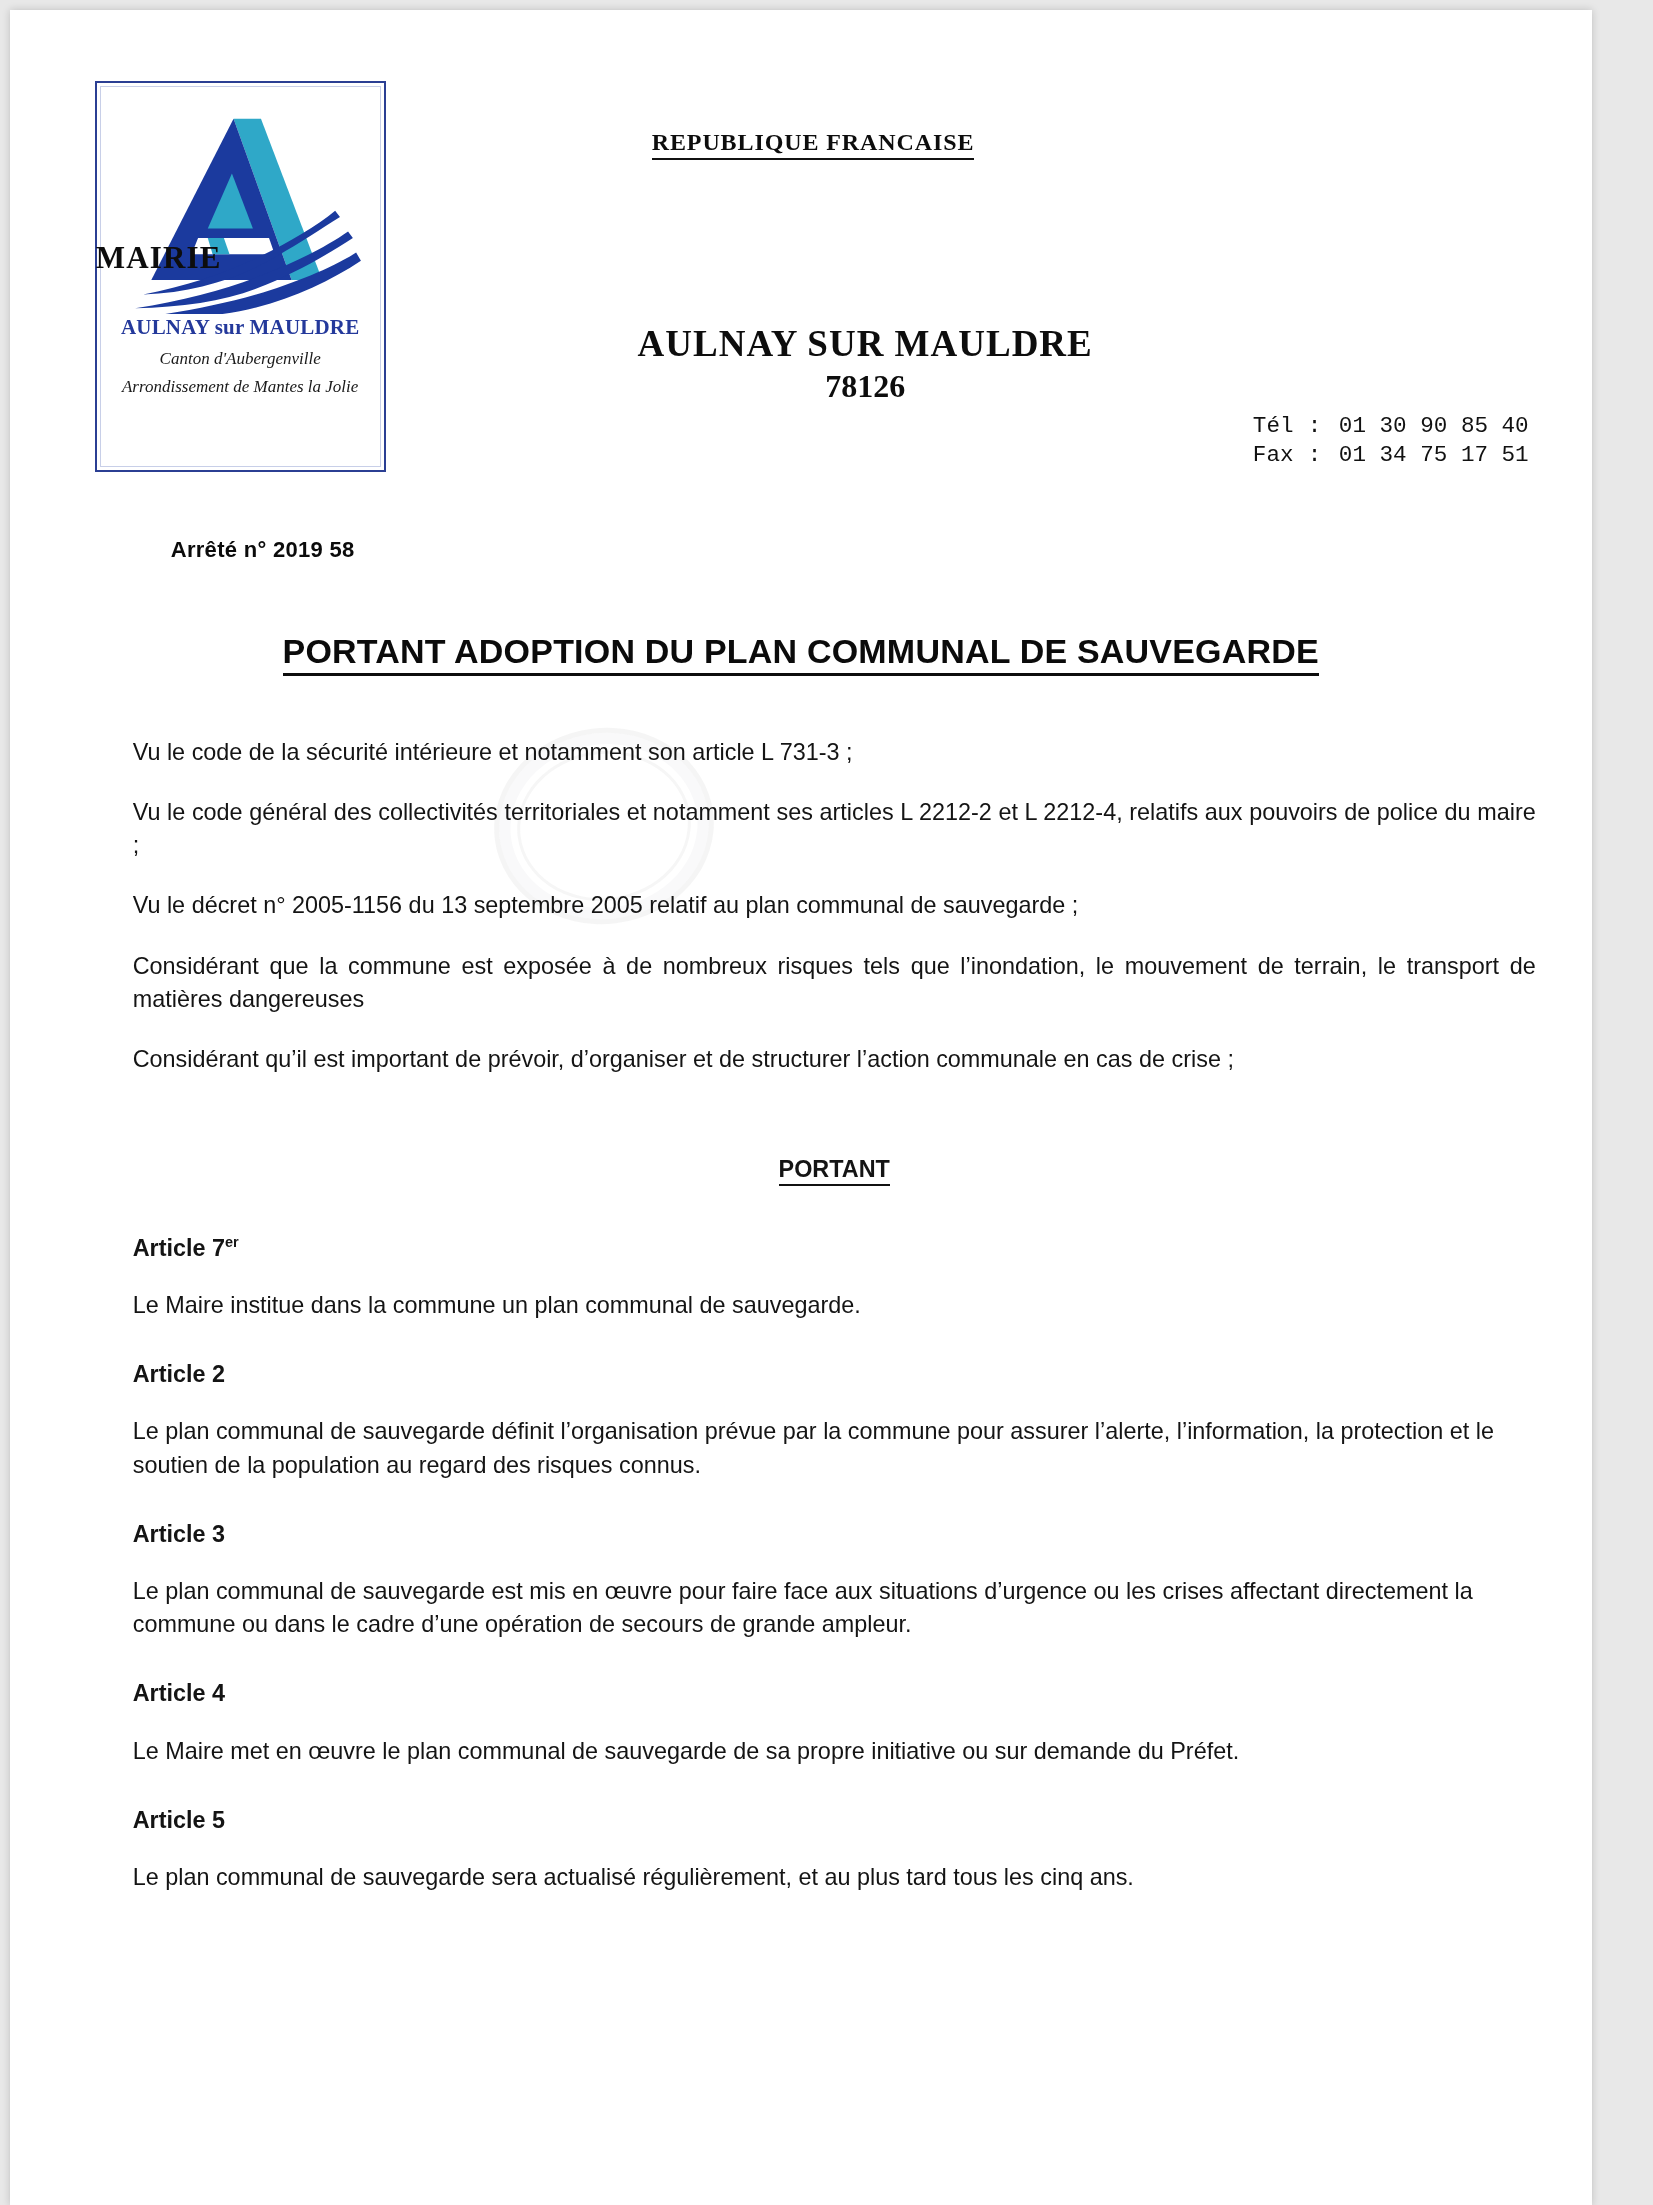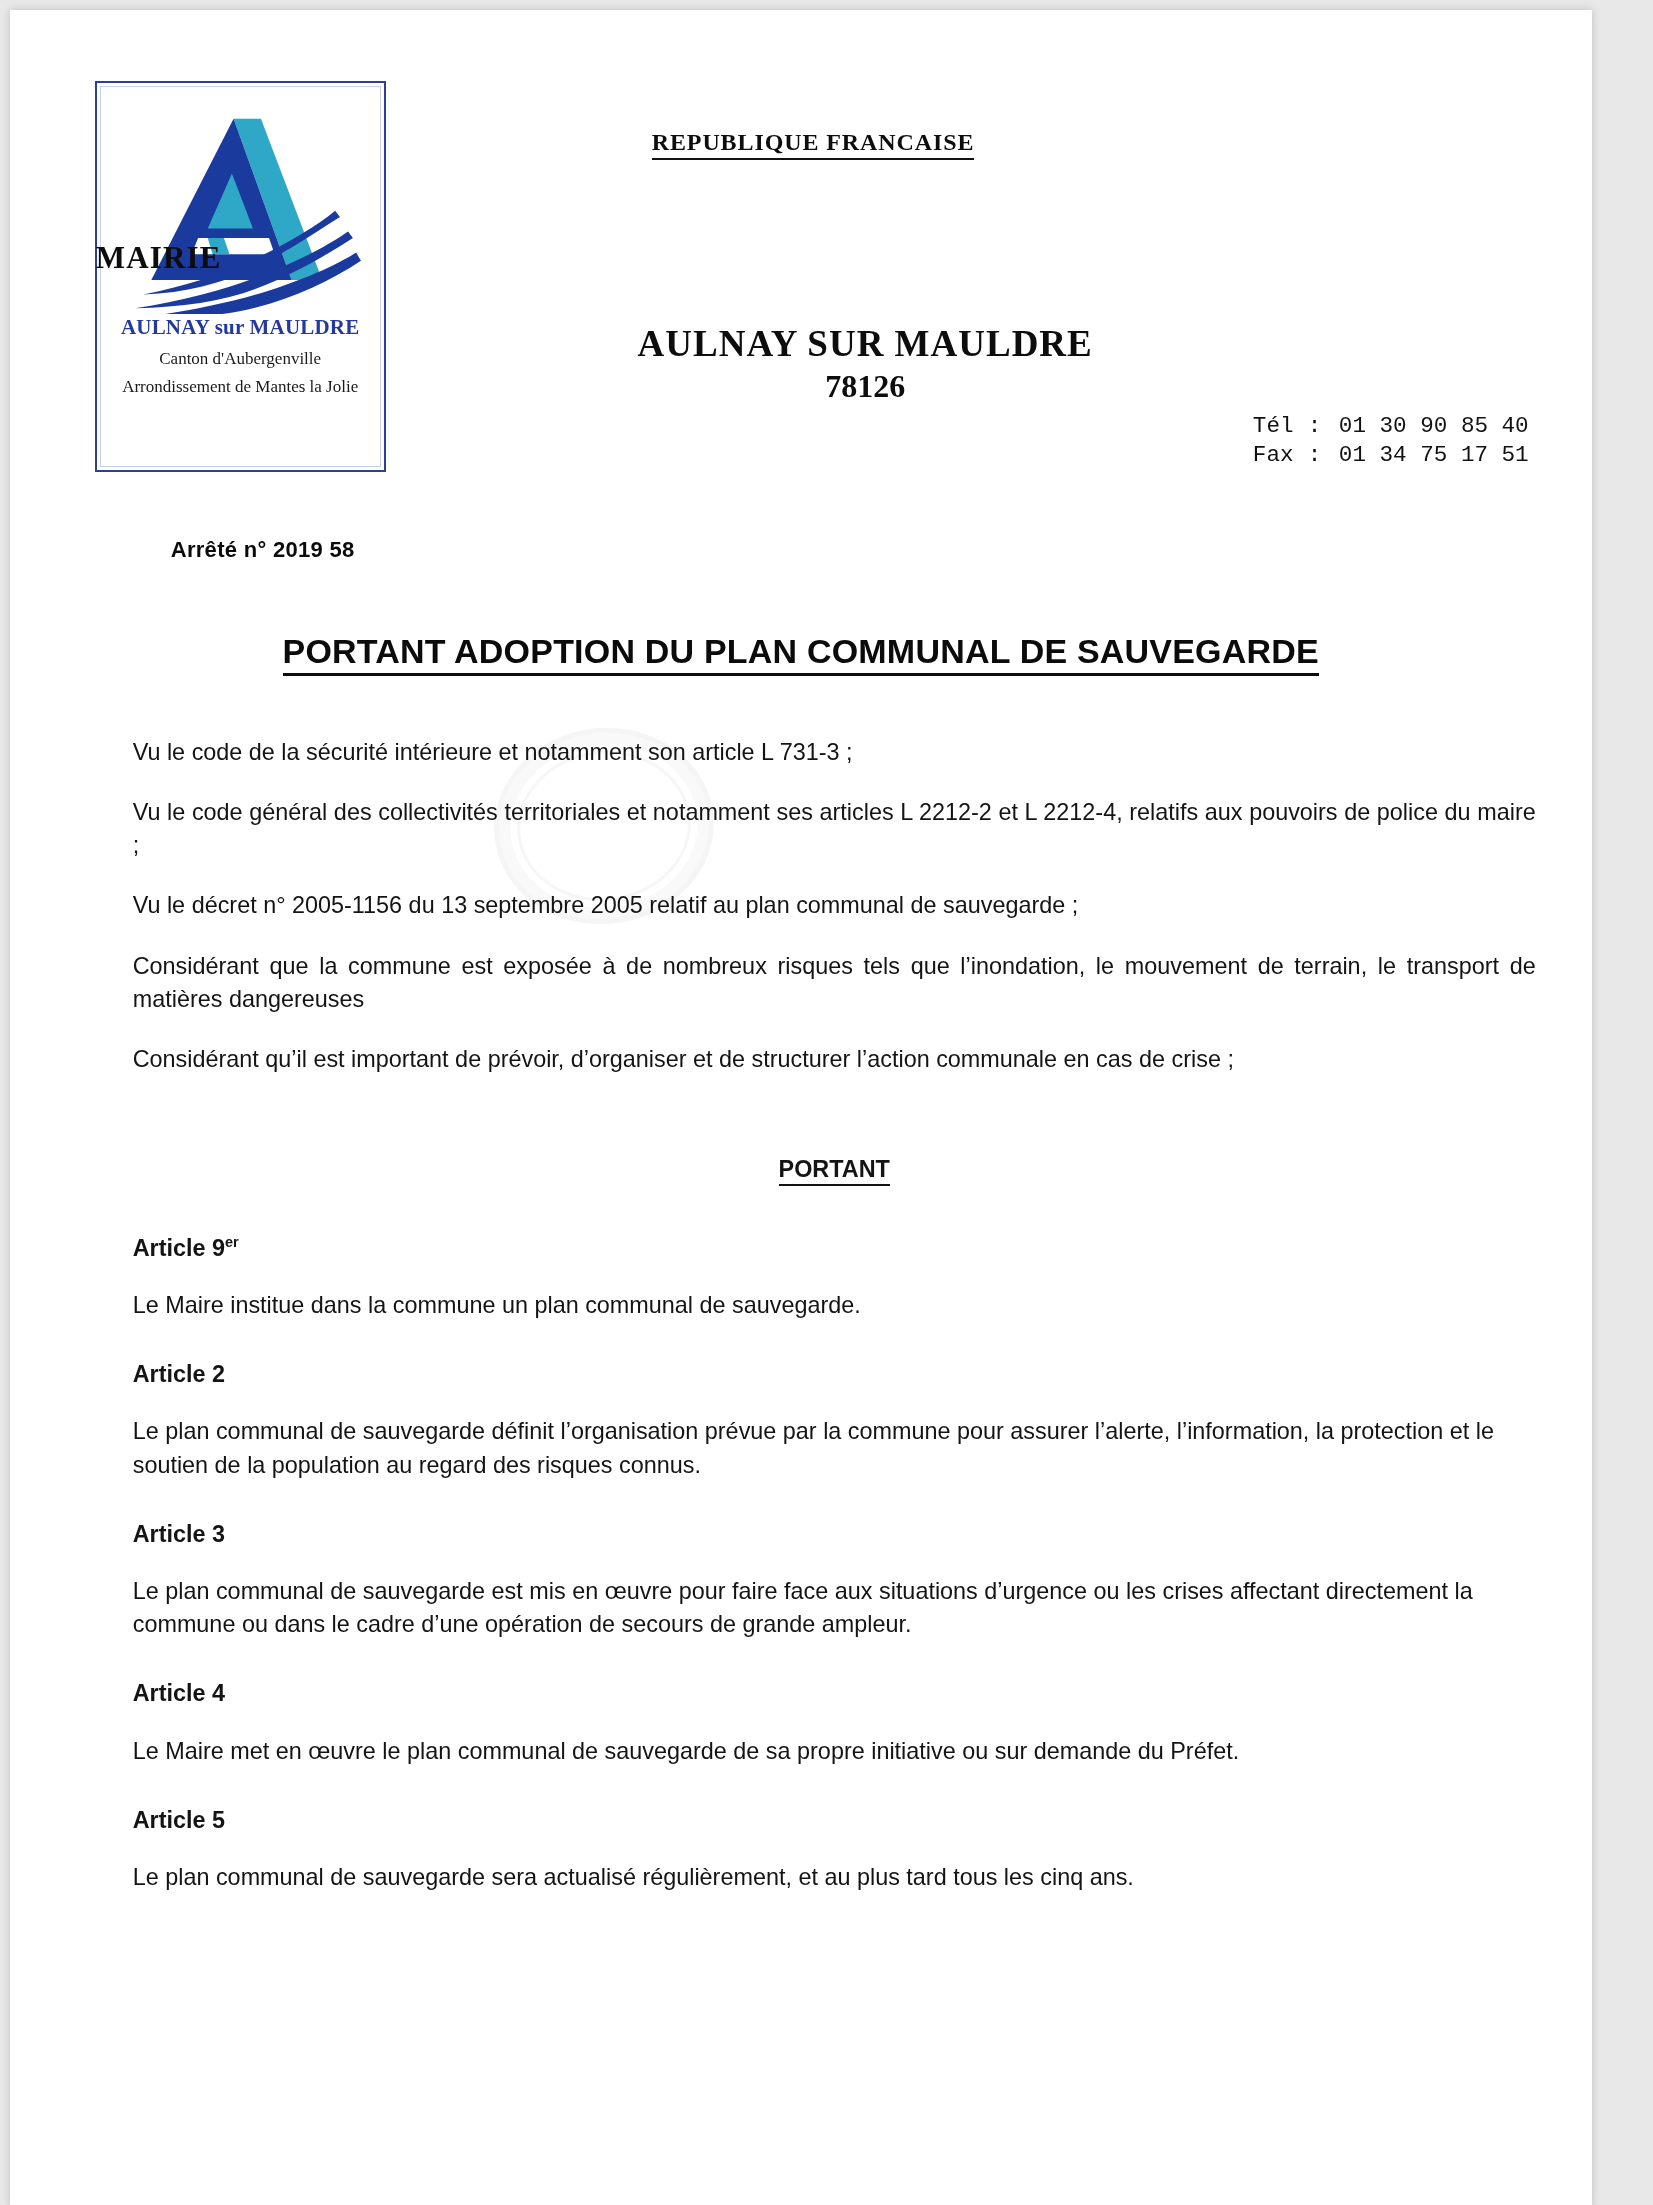--- a/index.html
+++ b/index.html
@@ -89,20 +89,21 @@
     color: #24399b;
     letter-spacing: 0.2px;
   }
   .logo-caption-sub {
     position: absolute;
     left: 0; right: 0;
     text-align: center;
     font-family: "Liberation Serif", serif;
     font-size: 17px;
     color: #1a1a1a;
+    font-style: italic;
   }
   .logo-caption-sub.l1 { top: 266px; }
   .logo-caption-sub.l2 { top: 294px; }
 
   .rf {
     position: absolute;
     left: 642px;
     top: 119px;
     font-family: "Liberation Serif", serif;
     font-weight: bold;
@@ -295,21 +296,21 @@
     <div class="para">Vu le décret n° 2005-1156 du 13 septembre 2005 relatif au plan communal de sauvegarde ;</div>
 
     <div class="para justify">Considérant que la commune est exposée à de nombreux risques tels que l’inondation, le mouvement de terrain, le transport de matières dangereuses</div>
     <div class="para">Considérant qu’il est important de prévoir, d’organiser et de structurer l’action communale en cas de crise ;</div>
 
     <div class="arrete-head">
       <span>PORTANT</span>
     </div>
 
     <div>
-      <div class="art-head"><span>Article 9</span><sup>er</sup></div>
+      <div class="art-head"><span>Article 7</span><sup>er</sup></div>
       <div class="art-body">Le Maire institue dans la commune un plan communal de sauvegarde.</div>
     </div>
 
     <div>
       <div class="art-head">Article 2</div>
       <div class="art-body justify">Le plan communal de sauvegarde définit l’organisation prévue par la commune pour assurer l’alerte, l’information, la protection et le soutien de la population au regard des risques connus.</div>
     </div>
 
     <div>
       <div class="art-head">Article 3</div>

